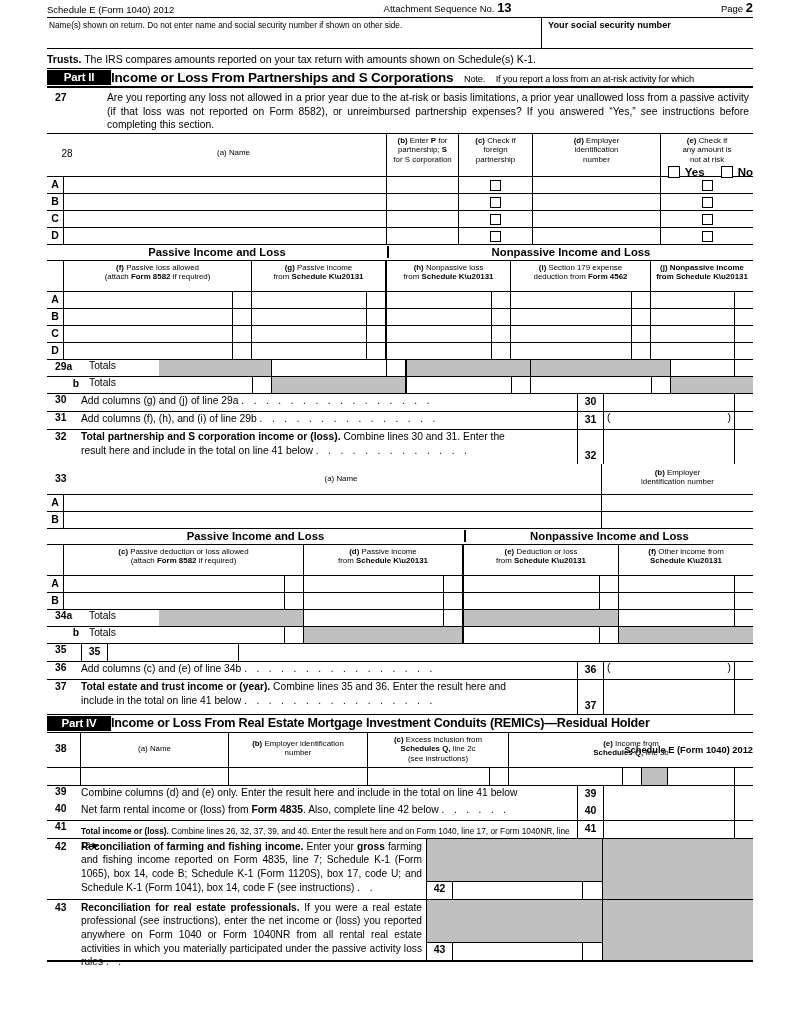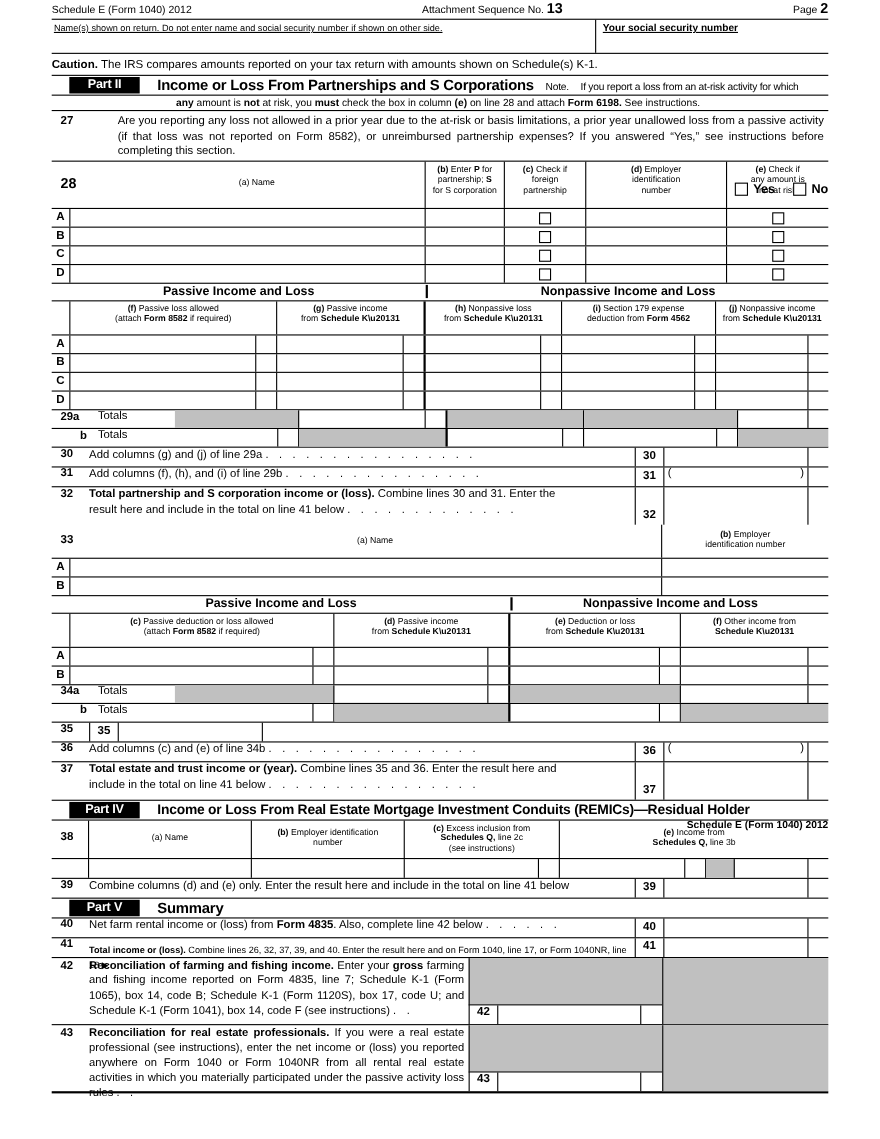--- a/index.html
+++ b/index.html
@@ -14,29 +14,29 @@
   
   .row{display:flex;align-items:stretch;}
   .hair{border-top:1px solid #000;}
   .vr{border-right:1px solid #000;}
   .shade{background:#c0c0c0;}
   .b{font-weight:bold;}
 
   
   .topline{display:flex;justify-content:space-between;align-items:flex-end;font-size:9.5px;padding-bottom:2px;}
   .topline .big{font-size:13px;font-weight:bold;}
-  .namebar{display:flex;border-top:1.6px solid #000;border-bottom:1.6px solid #000;height:30px;text-decoration:underline;}
+  .namebar{display:flex;border-top:1.6px solid #000;border-bottom:1.6px solid #000;height:30px;}
   .namebar .l{flex:1;font-size:8.3px;padding:2px 2px 0 2px;}
   .namebar .r{width:205px;border-left:1px solid #000;font-size:9.2px;font-weight:bold;padding:2px 0 0 6px;}
 
   .caution{font-size:10.5px;padding:4px 0 3px 0;}
 
   
   .partbar{display:flex;align-items:center;border-top:1.4px solid #000;border-bottom:1.4px solid #000;}
-  .parttag{background:#000;color:#fff;font-weight:bold;font-size:11.5px;padding:1px 6px 2px 6px;margin:1px 16px;min-width:52px;text-align:center;letter-spacing:-.2px;}
+  .parttag{background:#000;color:#fff;font-weight:bold;font-size:11.5px;padding:1px 6px 2px 6px;margin:1px 0;min-width:52px;text-align:center;letter-spacing:-.2px;}
   .parttitle{font-weight:bold;font-size:13.5px;letter-spacing:-.2px;}
   .partnote{font-size:9.3px;font-weight:normal;padding-left:7px;}
   .partsub{font-size:9.3px;padding:1px 0 2px 113px;}
 
   
   .l27{display:flex;font-size:10.3px;padding:3px 0 1px 0;}
   .l27 .num{width:44px;font-weight:bold;font-size:10.5px;padding-left:8px;box-sizing:border-box;}
   .l27 .txt{flex:1;line-height:13.6px;text-align:justify;padding-right:4px;margin-left:16px;}
   .yesno{position:absolute;right:47px;top:166px;display:flex;align-items:center;font-size:11.5px;font-weight:bold;}
   .cb{display:inline-block;width:10px;height:10px;border:1px solid #000;margin-right:5px;background:#fff;}
@@ -95,52 +95,49 @@
   <div class="namebar">
     <div class="l">
       <span>Name(s) shown on return. Do not enter name and social security number if shown on other side.</span>
     </div>
     <div class="r">
       <span>Your social security number</span>
     </div>
   </div>
 
   <div class="caution">
-    <span class="b">Caution.</span>
+    <span class="b">Trusts.</span>
     <span>The IRS compares amounts reported on your tax return with amounts shown on Schedule(s) K-1.</span>
   </div>
 
   <div class="partbar">
     <div class="parttag">Part II</div>
     <div class="parttitle">
       <span>Income or Loss From Partnerships and S Corporations</span>
       <span class="partnote b">Note.</span>
       <span class="partnote">If you report a loss from an at-risk activity for which</span>
     </div>
   </div>
-  <div class="partsub">
-    <b>any</b> amount is <b>not</b> at risk, you <b>must</b> check the box in column <b>(e)</b> on line 28 and attach <b>Form 6198.</b> See instructions.
-  </div>
 
   <div style="border-top:1.4px solid #000;"></div>
   <div class="l27">
     <div class="num">27</div>
     <div class="txt">Are you reporting any loss not allowed in a prior year due to the at-risk or basis limitations, a prior year unallowed loss from a passive activity (if that loss was not reported on Form 8582), or unreimbursed partnership expenses? If you answered “Yes,” see instructions before completing this section.</div>
   </div>
   <div class="yesno">
     <span class="cb"></span>
     <span>Yes</span>
     <span style="width:16px"></span>
     <span class="cb"></span>
     <span>No</span>
   </div>
 
   <div style="border-top:1.4px solid #000;"></div>
   <div class="row hdrrow" style="height:42px;">
-    <div class="cell" style="width:34px;font-size:13px;font-weight:bold;padding-top:15px;text-align:left;padding-left:8px;">28</div>
+    <div class="cell" style="width:34px;font-size:10px;font-weight:normal;padding-top:15px;text-align:center;padding-left:8px;">28</div>
     <div class="cell c-name vr" style="padding-top:14px;">(a)  Name</div>
     <div class="cell c-b vr"><b>(b)</b> Enter <b>P</b> for<br>partnership; <b>S</b><br>for S corporation</div>
     <div class="cell c-c vr"><b>(c)</b>  Check if<br>foreign<br>partnership</div>
     <div class="cell c-d vr"><b>(d)</b>  Employer<br>identification<br>number</div>
     <div class="cell c-e"><b>(e)</b>  Check if<br>any amount is<br>not at risk</div>
   </div>
 
   <div>
     <div class="row datarow hair">
       <div class="rowlbl">A</div>
@@ -196,21 +193,21 @@
     <div style="width:340px;">Passive  Income and Loss</div>
     <div style="flex:1;border-left:2px solid #000;">Nonpassive  Income and Loss</div>
   </div>
 
   <div class="row" style="height:30px;">
     <div class="cell" style="width:17px;border-right:1px solid #000;"></div>
     <div class="cell vr" style="width:188px;"><b>(f)</b>  Passive loss allowed<br>(attach <b>Form 8582</b> if required)</div>
     <div class="cell" style="width:135px;border-right:2px solid #000;"><b>(g)</b>  Passive income<br>from <b>Schedule K\u20131</b></div>
     <div class="cell vr" style="width:124px;"><b>(h)</b>  Nonpassive loss<br>from <b>Schedule K\u20131</b></div>
     <div class="cell vr" style="width:140px;"><b>(i)</b>  Section 179 expense<br>deduction from <b>Form 4562</b></div>
-    <div class="cell" style="flex:1;"><b>(j)</b>  Nonpassive income<br>from <b>Schedule K\u20131</b></div>
+    <div class="cell" style="flex:1;font-weight:bold;"><b>(j)</b>  Nonpassive income<br>from <b>Schedule K\u20131</b></div>
   </div>
 
   <div>
     <div class="row datarow hair">
       <div class="rowlbl">A</div>
       <div class="mcol vr" style="width:188px;">
           <div class="mdoll"></div>
           <div class="mcent"></div>
         </div>
       <div class="mcol" style="width:135px;border-right:2px solid #000;">
@@ -547,24 +544,20 @@
   <div class="numline hair" style="height:17px;">
     <div class="n">39</div>
     <div class="t">Combine columns (d) and (e) only. Enter the result here and include in the total on line 41 below</div>
     <div class="boxn">39</div>
     <div class="amt">
         <div class="d"></div>
         <div class="c"></div>
       </div>
   </div>
 
-  <div class="partbar">
-    <div class="parttag">Part V</div>
-    <div class="parttitle">Summary</div>
-  </div>
 
   <div class="numline" style="height:17px;">
     <div class="n">40</div>
     <div class="t">Net farm rental income or (loss) from <b>Form 4835</b>. Also, complete line 42 below <span class="dots">. . . . . .</span></div>
     <div class="boxn">40</div>
     <div class="amt">
         <div class="d"></div>
         <div class="c"></div>
       </div>
   </div>

